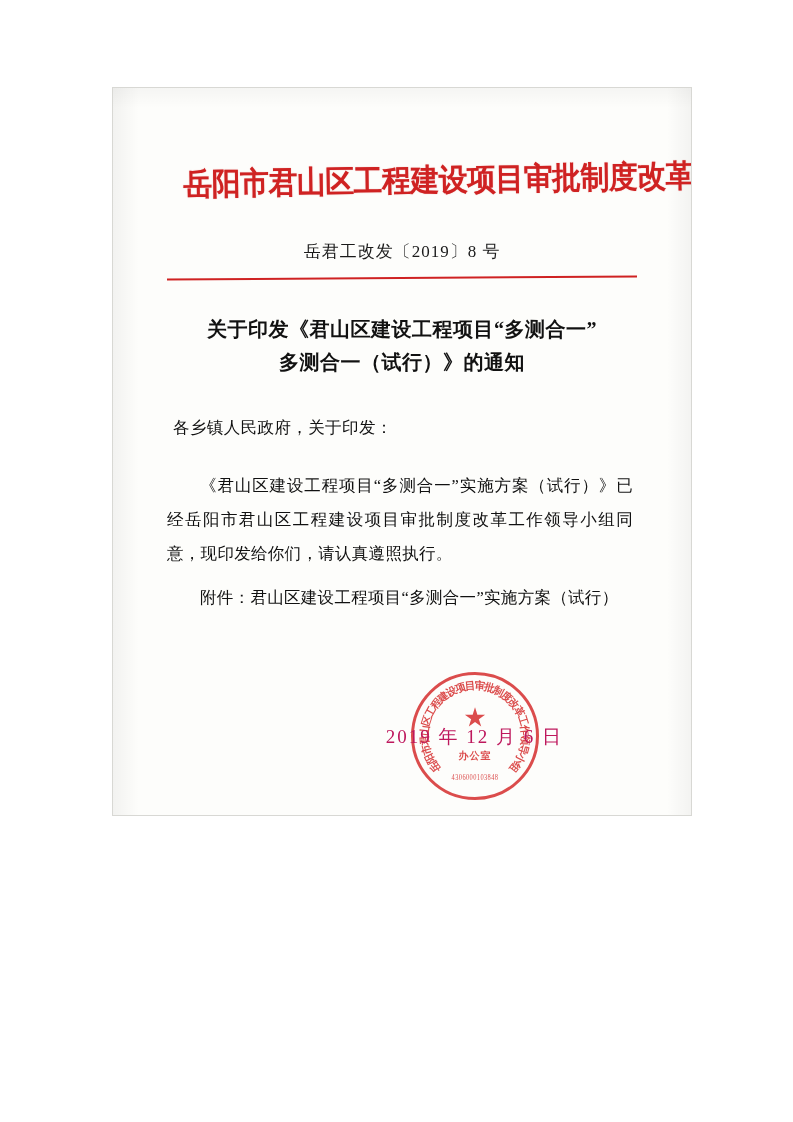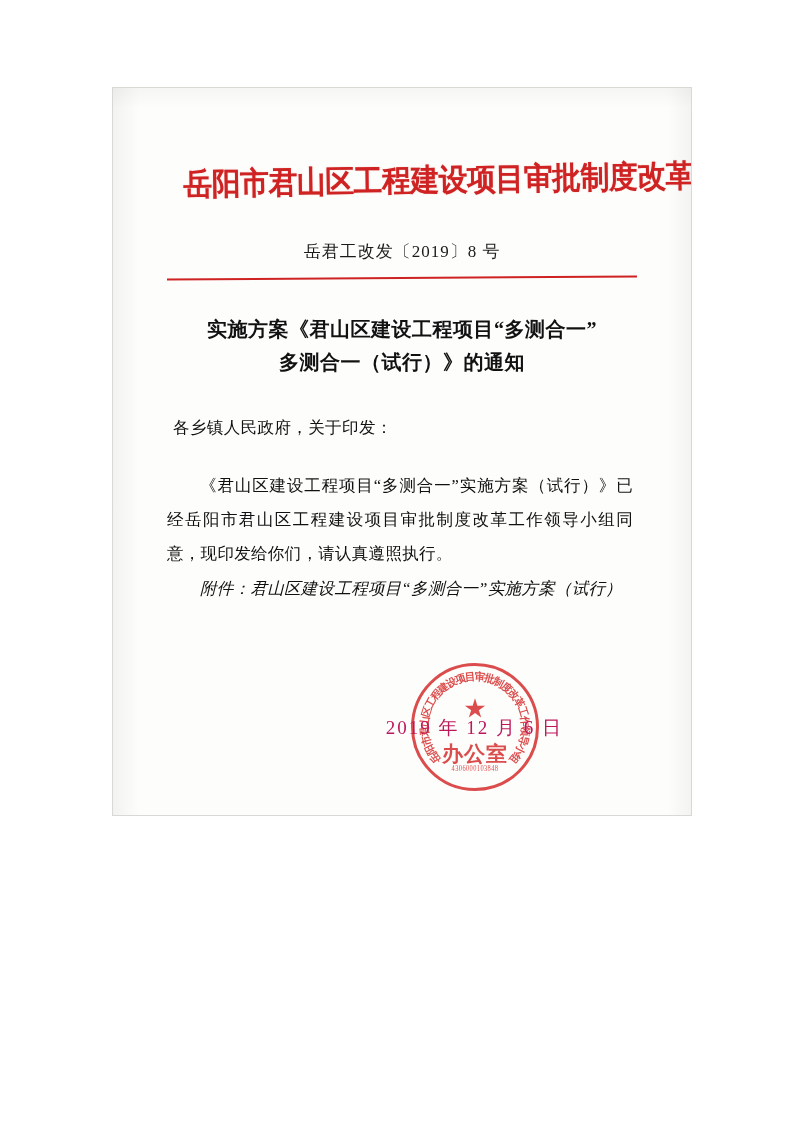--- a/index.html
+++ b/index.html
@@ -101,27 +101,26 @@
     font-size: 16.5px;
     color: #111;
     line-height: 2.05;
     text-indent: 2em;
     letter-spacing: 0.3px;
     text-align: justify;
     padding-right: 4px;
   }
 
   .attachment {
-    margin-top: 1px;
+    margin-top: 10px;
     font-size: 16.5px;
     color: #111;
     line-height: 2.05;
     text-indent: 2em;
     letter-spacing: 0.3px;
-    font-style: italic;
   }
 
   
   .sign-block {
     position: relative;
     margin-top: 58px;
     height: 130px;
   }
   .sign-date {
     position: absolute;
@@ -169,21 +168,21 @@
     color: #d63030;
     font-size: 23px;
     line-height: 1;
   }
   .seal .seal-bottom {
     position: absolute;
     left: 50%;
     top: 74px;
     transform: translateX(-50%);
     color: #d63030;
-    font-size: 21px;
+    font-size: 10px;
     font-weight: bold;
     letter-spacing: 1px;
     white-space: nowrap;
   }
   .seal .seal-code {
     position: absolute;
     left: 50%;
     top: 98px;
     transform: translateX(-50%) scaleX(0.8);
     color: #d63030;
@@ -198,21 +197,21 @@
 <div id="page-scan">
   <div class="doc-inner">
 
     <div class="masthead">岳阳市君山区工程建设项目审批制度改革工作领导小组办公室</div>
 
     <div class="doc-number">岳君工改发〔2019〕8 号</div>
 
     <div class="red-rule"></div>
 
     <div class="doc-title">
-      <div>实施方案《君山区建设工程项目“多测合一”</div>
+      <div>关于印发《君山区建设工程项目“多测合一”</div>
       <div>多测合一（试行）》的通知</div>
     </div>
 
     <div class="salutation">各乡镇人民政府，关于印发：</div>
 
     <div class="body-para">《君山区建设工程项目“多测合一”实施方案（试行）》已经岳阳市君山区工程建设项目审批制度改革工作领导小组同意，现印发给你们，请认真遵照执行。</div>
 
     <div class="attachment">附件：君山区建设工程项目“多测合一”实施方案（试行）</div>
 
     <div class="sign-block">

